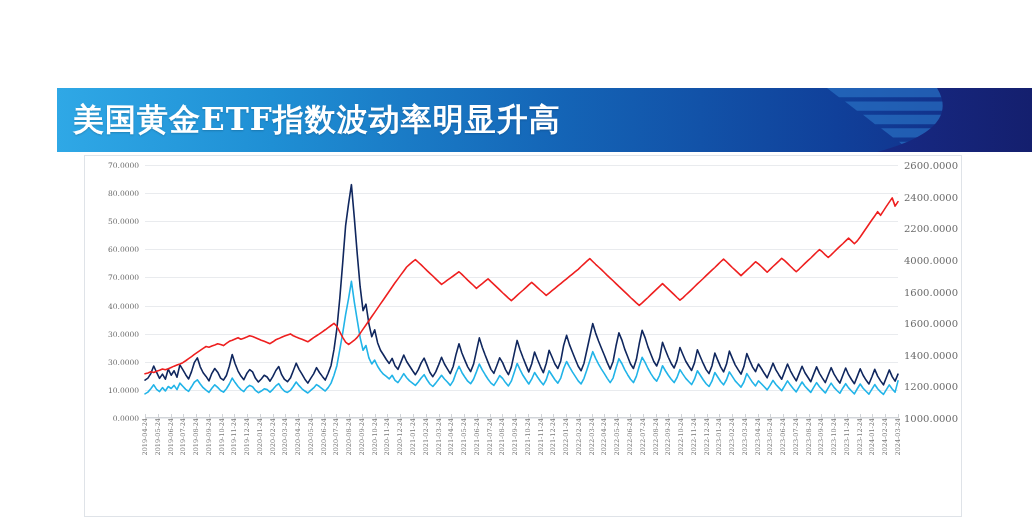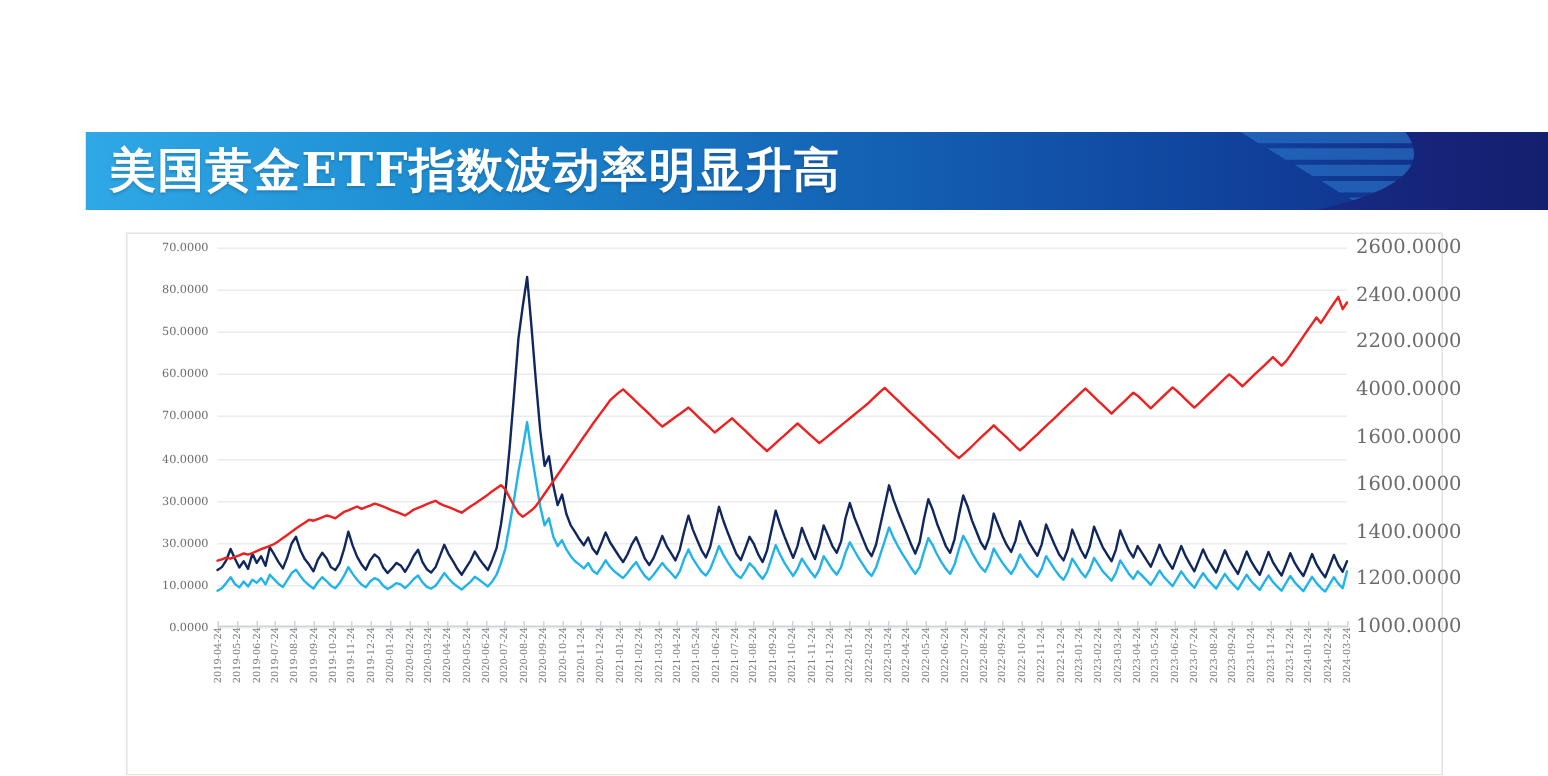--- a/index.html
+++ b/index.html
@@ -5,21 +5,21 @@
   html,body{margin:0;padding:0;}
   body{
     width:1032px;height:517px;overflow:hidden;
     background:#ffffff;
     font-family:"Liberation Sans","DejaVu Sans",sans-serif;
   }
   #root{position:relative;width:1032px;height:517px;background:#fff;}
 
   
   .banner{
-    position:absolute;left:57px;top:88px;width:975px;height:52px;
+    position:absolute;left:57px;top:88px;width:975px;height:64px;
   }
   .banner-bg{
     position:absolute;left:0;top:0;width:100%;height:100%;
   }
   .banner-title{
     position:absolute;left:16px;top:50%;transform:translateY(-50%);
     color:#ffffff;
     font-family:"DejaVu Serif","Liberation Serif",serif;
     font-size:31px;font-weight:700;letter-spacing:1px;
     white-space:nowrap;
@@ -42,21 +42,21 @@
     transform:translateY(-50%);
     white-space:nowrap;color:#6b6b6b;
     font-family:"DejaVu Serif","Liberation Serif",serif;
     font-size:7.5px;
   }
   .ytick-r{
     position:absolute;left:100%;margin-left:6px;
     transform:translateY(-50%);
     white-space:nowrap;color:#6b6b6b;
     font-family:"DejaVu Serif","Liberation Serif",serif;
-    font-size:13px;
+    font-size:10px;
   }
   .axis-base{
     position:absolute;left:0;right:0;bottom:0;height:1px;background:#d0d3d7;
   }
   svg.series{position:absolute;left:0;top:0;width:100%;height:100%;overflow:visible;}
 
   
   .xaxis{
     position:absolute;left:60px;right:63px;bottom:42px;height:56px;
   }

